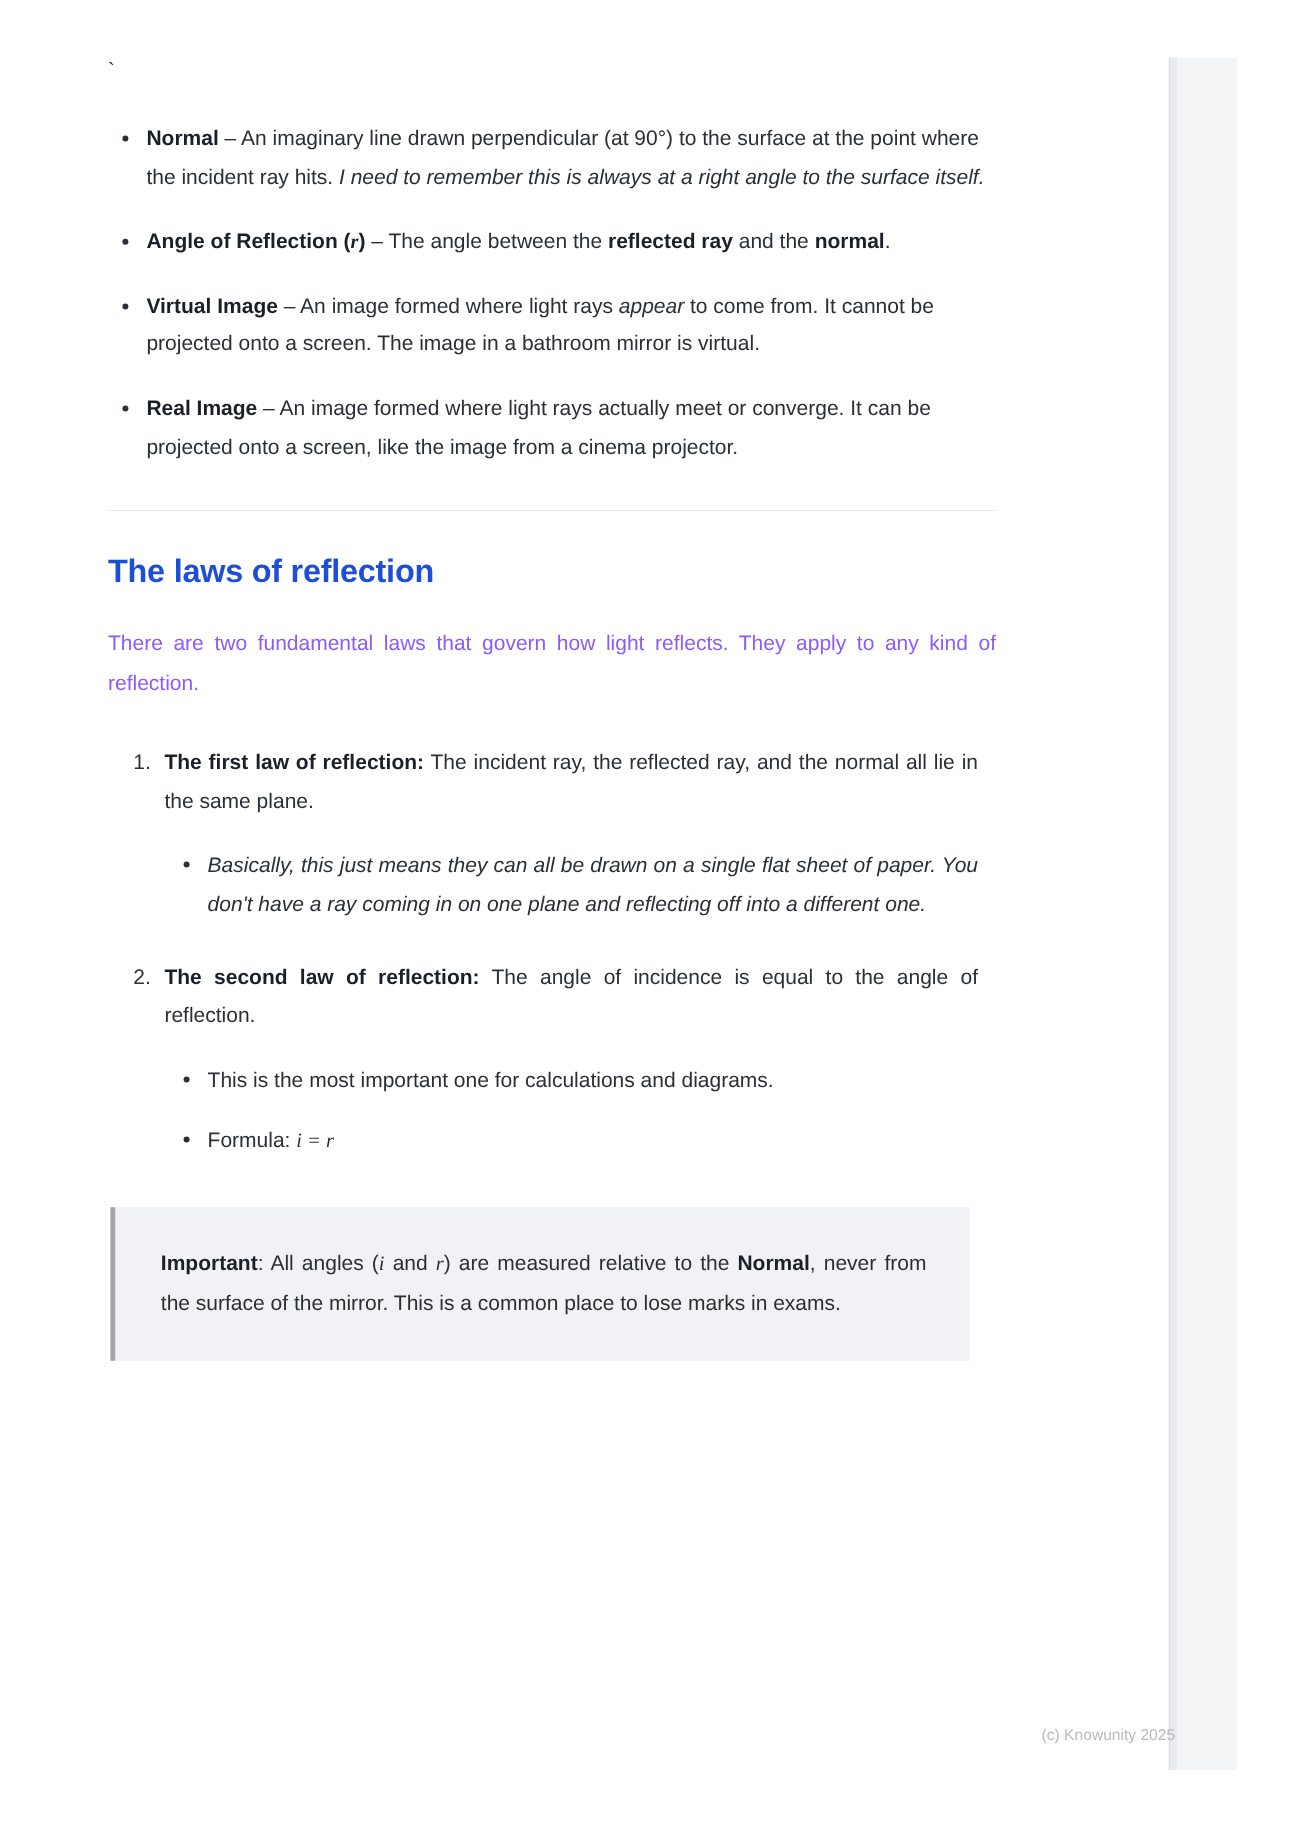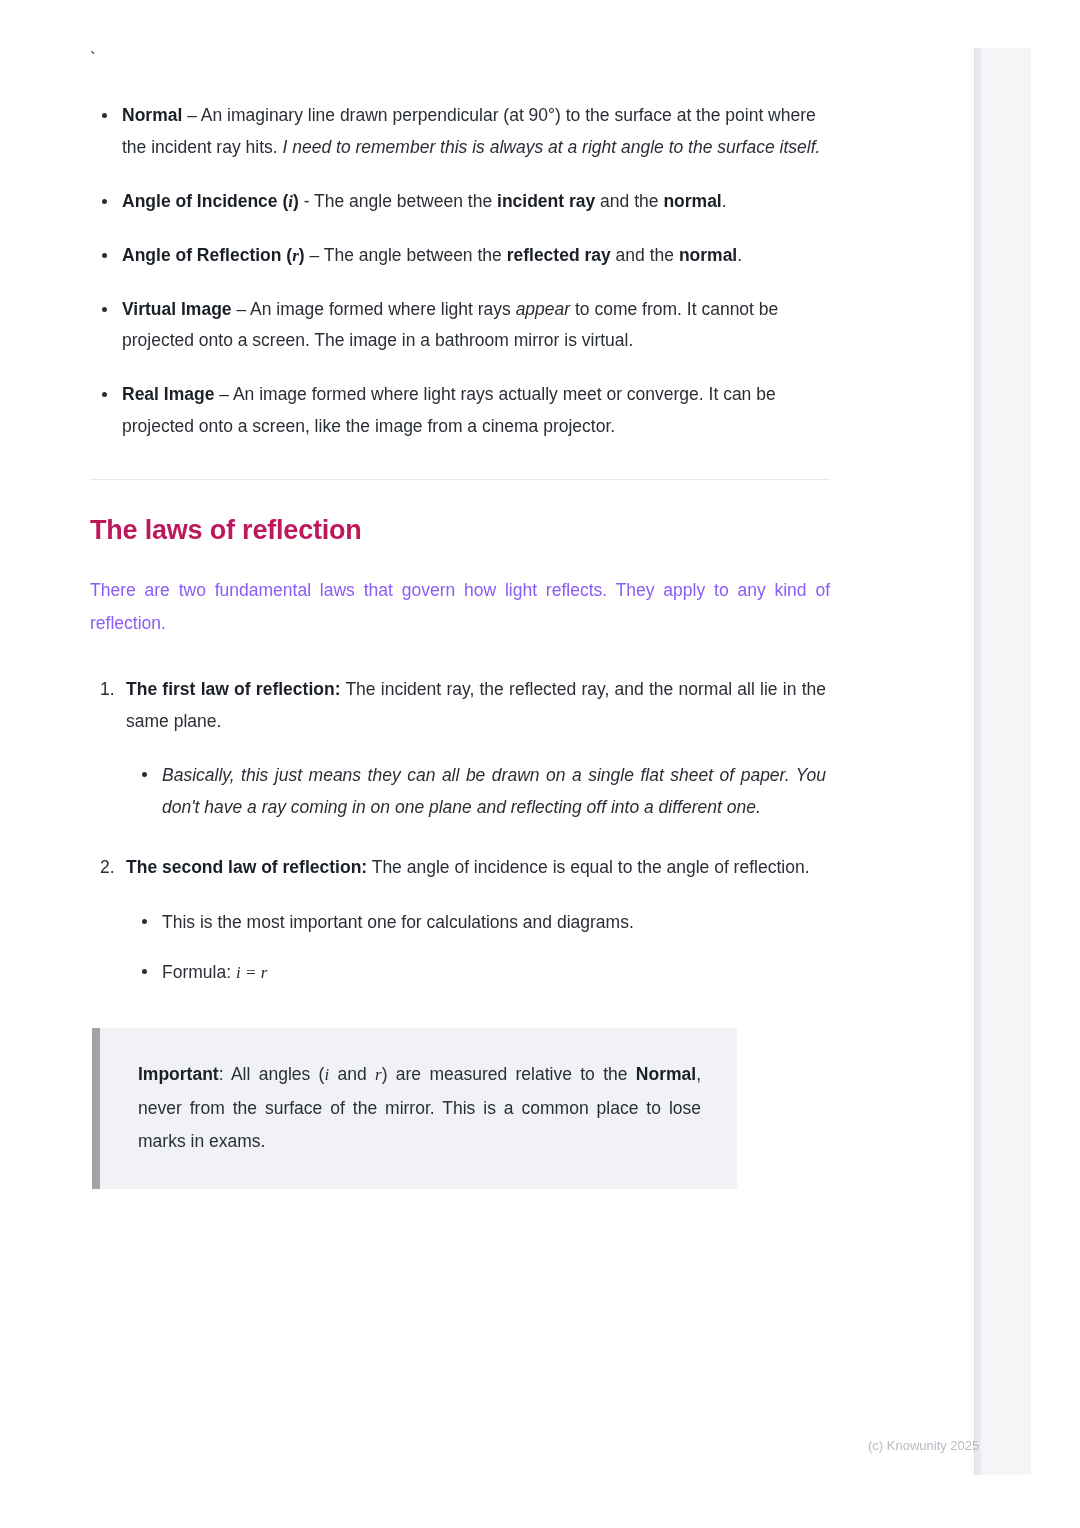--- a/index.html
+++ b/index.html
@@ -102,39 +102,39 @@
     border: none;
     border-top: 1px solid #e8e9ec;
     margin: 36px 0 34px 0;
     width: 740px;
   }
 
   
   h2.section-title {
     font-size: 27px;
     font-weight: 700;
-    color: #be185d;
+    color: #1d4ed8;
     margin: 0 0 28px 0;
     letter-spacing: -0.2px;
     line-height: 1.2;
   }
 
   p.lead {
     font-size: 17.5px;
     line-height: 1.84;
     margin: 0 0 34px 0;
     text-align: justify;
     text-justify: inter-word;
     color: #8b5cf6;
   }
 
   
   ol.laws {
     list-style: none;
-    margin: 4px;
+    margin: 15px;
     padding: 0;
     counter-reset: lawnum;
   }
   ol.laws > li.law {
     position: relative;
     padding-left: 32px;
     margin: 0 0 28px 0;
     counter-increment: lawnum;
   }
   ol.laws > li.law::before {
@@ -179,23 +179,23 @@
     height: 5px;
     border-radius: 50%;
     background: #2a2f36;
   }
   ul.sub-list > li.plain { text-align: left; }
 
   
   .callout {
     margin: 40px 0 0 2px;
     background: #f1f2f5;
-    border-left: 8px solid #a3a3a3;
+    border-left: 4px solid #a3a3a3;
     padding: 30px 36px 30px 38px;
-    width: 645px;
+    width: 716px;
   }
   .callout p {
     margin: 0;
     font-size: 17.5px;
     line-height: 1.92;
     color: #2a2f36;
     text-align: justify;
     text-justify: inter-word;
   }
 
@@ -224,23 +224,20 @@
   <div class="content">
 
     <ul class="term-list">
 
 
 
       <li>
         <b>Normal</b><span> – </span><span>An imaginary line drawn perpendicular (at 90°) to the surface at the point where the incident ray hits. </span><i>I need to remember this is always at a right angle to the surface itself.</i>
       </li>
 
-      <li>
-        <b><span>Angle of Incidence (</span><span class="mathvar">i</span><span>)</span></b><span> - </span><span>The angle between the </span><b>incident ray</b><span> and the </span><b>normal</b><span>.</span>
-      </li>
 
       <li>
         <b><span>Angle of Reflection (</span><span class="mathvar">r</span><span>)</span></b><span> – </span><span>The angle between the </span><b>reflected ray</b><span> and the </span><b>normal</b><span>.</span>
       </li>
 
 
       <li>
         <b>Virtual Image</b><span> – </span><span>An image formed where light rays </span><i>appear</i><span> to come from. It cannot be projected onto a screen. The image in a bathroom mirror is virtual.</span>
       </li>
 

